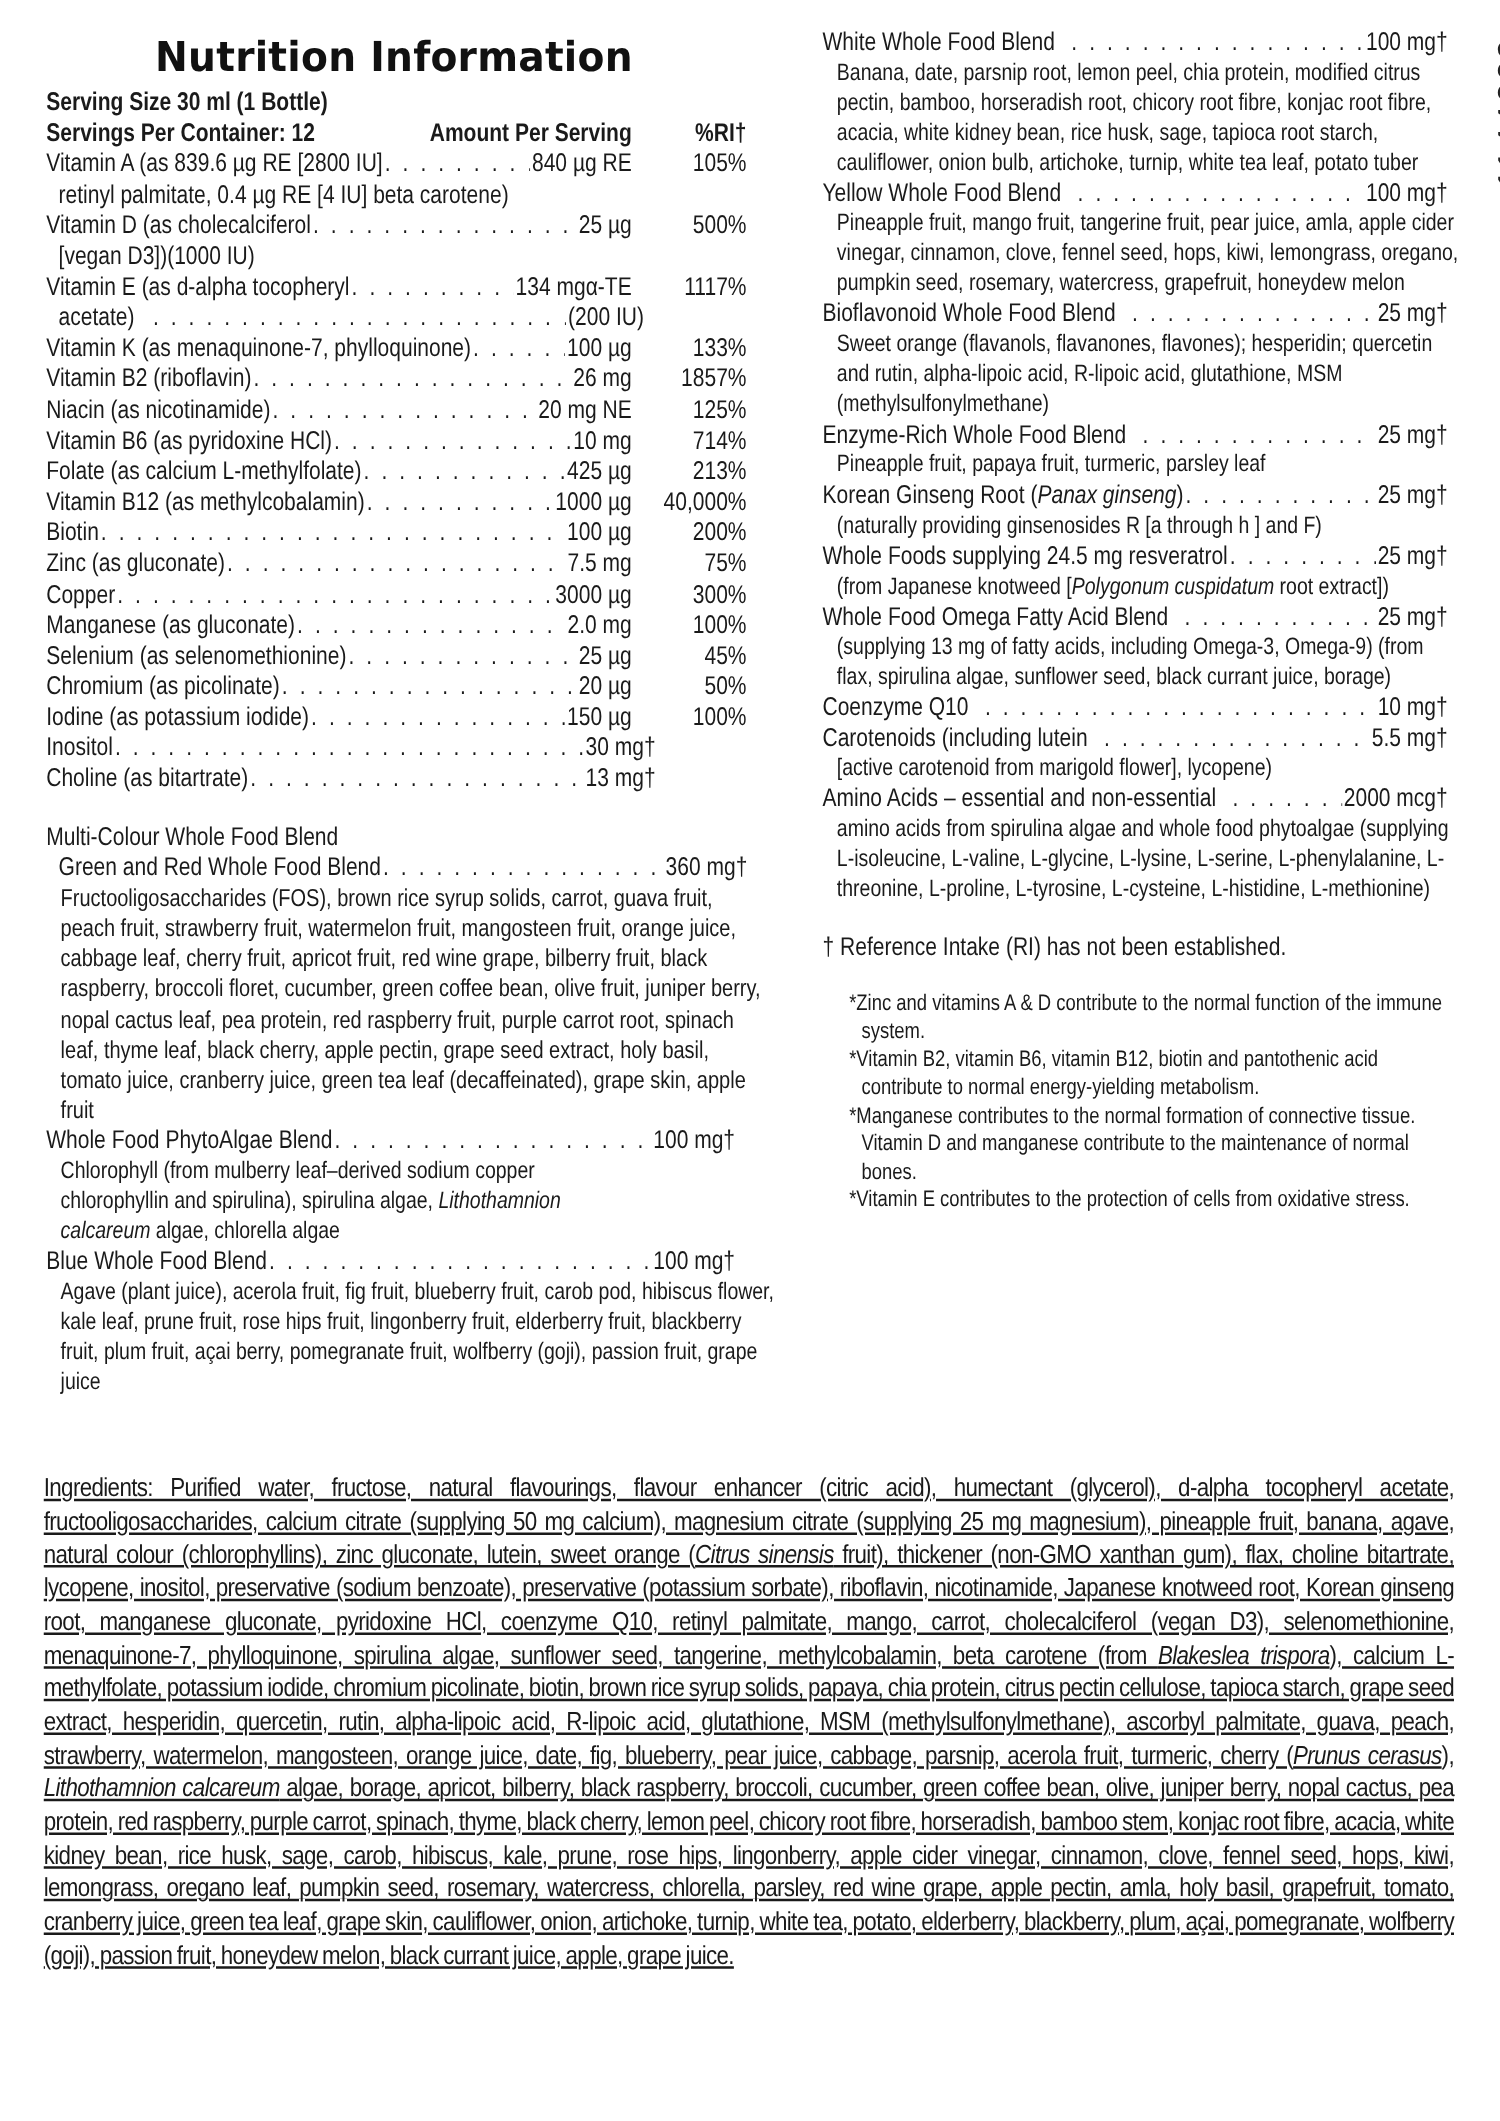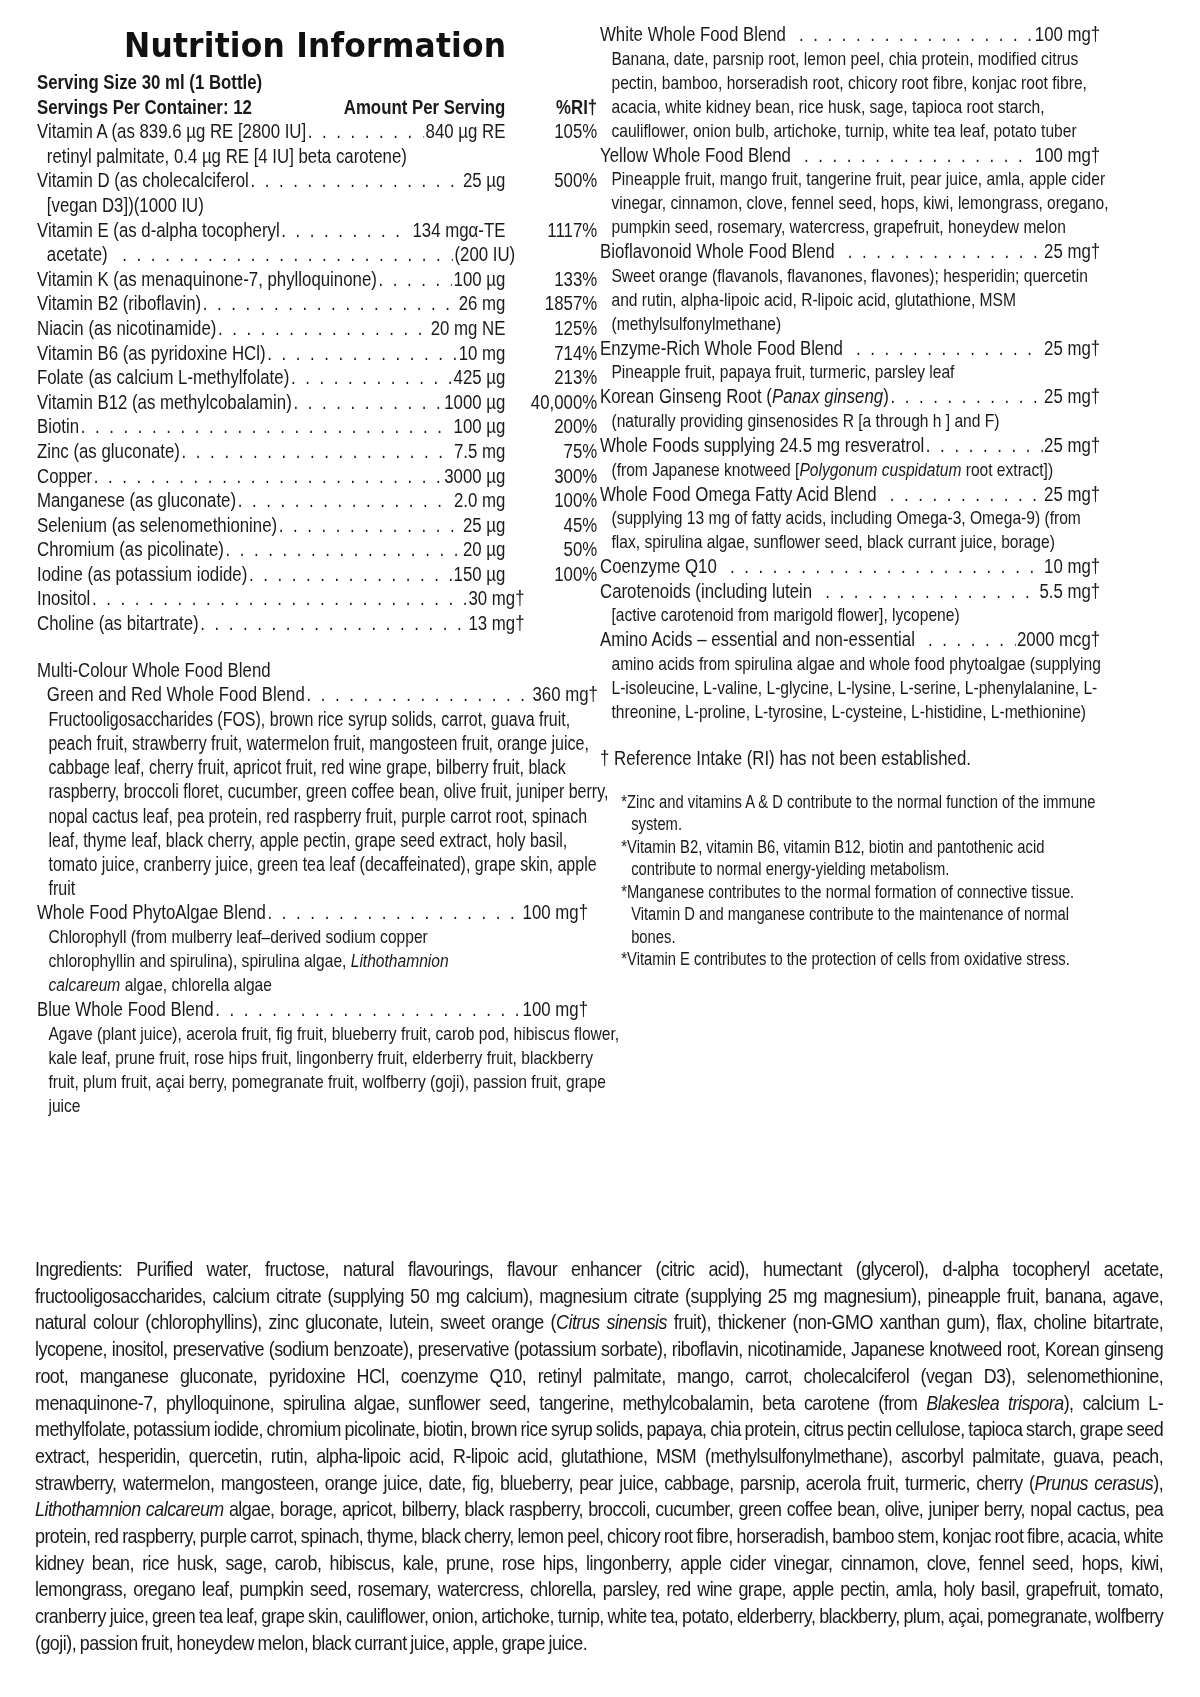--- a/index.html
+++ b/index.html
@@ -8,21 +8,21 @@
     color: #1a1a1a;
     font-family: "Liberation Sans", sans-serif;
   }
   .title {
     position: absolute; left: 124px; top: 26px;
     font-family: "DejaVu Sans", sans-serif; font-weight: bold;
     font-size: 33px; letter-spacing: 0.2px; color: #111;
     transform: scaleX(0.95); transform-origin: 0 0;
   }
   .left { position: absolute; left: 37px; top: 70px; width: 560px; }
-  .right { position: absolute; left: 600px; top: 22px; width: 500px; }
+  .right { position: absolute; left: 658px; top: 22px; width: 500px; }
   .line {
     font-size: 20.5px; line-height: 24.6px; white-space: nowrap;
     transform: scaleX(0.82); transform-origin: 0 0; width: 122%;
   }
   .bold { font-weight: bold; }
   .row { display: flex; align-items: baseline; }
   .row .name { flex: 0 0 auto; }
   .row .dots { flex: 1 1 auto; overflow: hidden; white-space: nowrap; letter-spacing: 3px; margin: 0 2px; }
   .row .dots::before { content: ". . . . . . . . . . . . . . . . . . . . . . . . . . . . . . . . . . . . . . . . . . . . . . . . . . . . . . . . . . . . . . . . . . . . . . . . . ."; }
   .row .amt { flex: 0 0 auto; text-align: right; }
@@ -34,23 +34,23 @@
   .ital { font-style: italic; }
   .code {
     position: absolute; left: 1193px; top: 30px;
     font-size: 30px; transform: rotate(-90deg) translateX(-100%); transform-origin: 0 0;
     letter-spacing: 1px; color: #222;
   }
   .ri-note { font-size: 20.5px; }
   .claims { font-size: 18px; line-height: 22.5px; }
   .claim { padding-left: 26px; text-indent: -12px; }
   .ingredients {
-    position: absolute; left: 35px; top: 1256px; width: 1128px;
+    position: absolute; left: 35px; top: 1178px; width: 1128px;
     font-size: 20.8px; line-height: 26.7px; text-align: justify;
-    letter-spacing: -0.6px; word-spacing: -1px;
+    letter-spacing: -0.6px; word-spacing: -1px; text-decoration: underline;
   }
   .ingredients .inner { transform: scaleX(0.86); transform-origin: 0 0; width: 116.3%; }
 </style>
 </head>
 <body>
 
 <div class="title">Nutrition Information</div>
 <div class="code">1144669</div>
 
 <div class="left">

